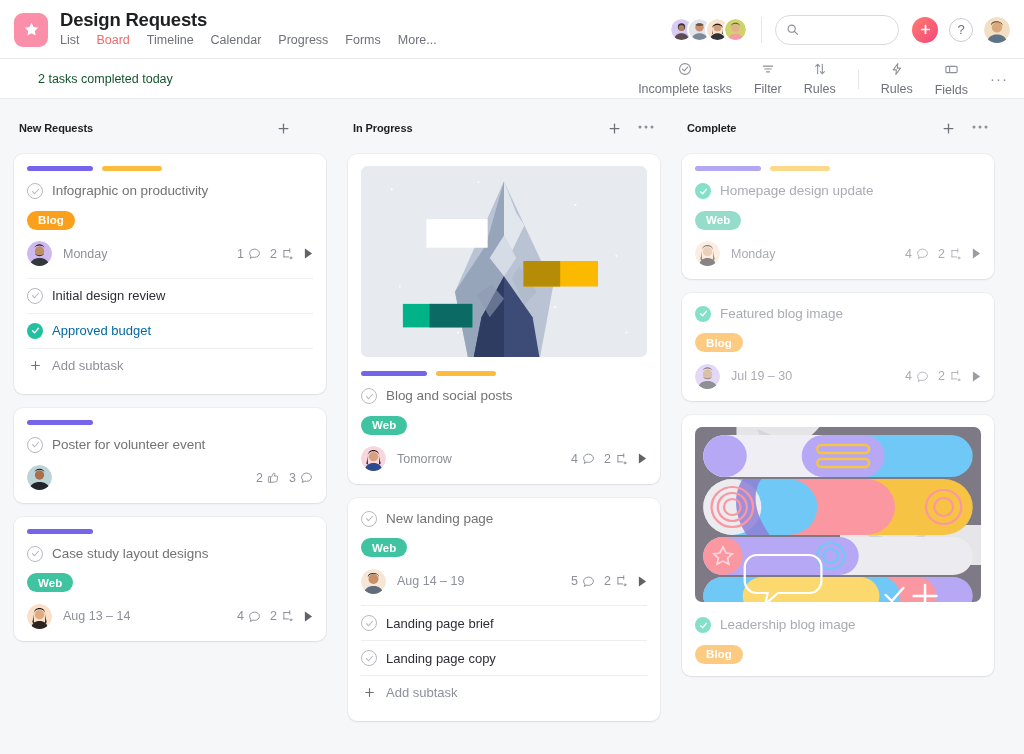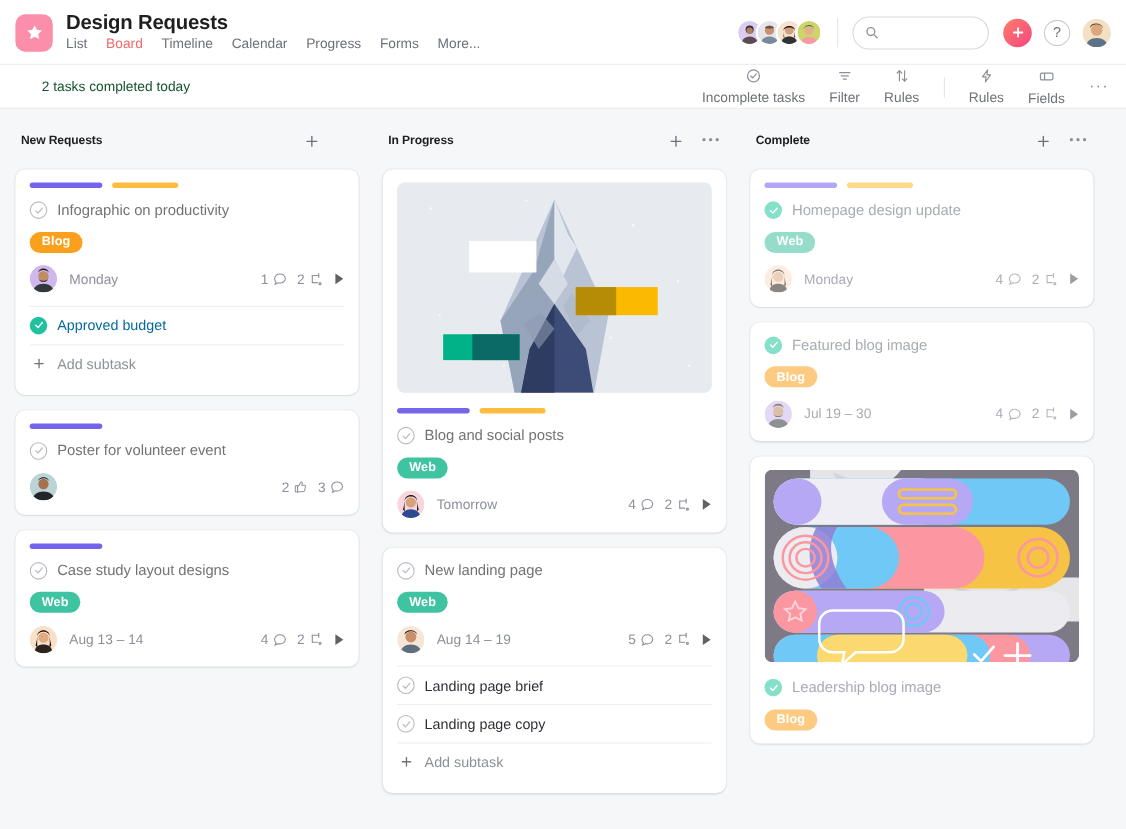--- a/index.html
+++ b/index.html
@@ -389,20 +389,28 @@
                 </svg>
             </span>
             <span class="caret">
                 <svg width="9" height="11" viewBox="0 0 10 12">
                   <polygon points="1,0.5 9,6 1,11.5" fill="#5f6368"></polygon>
                 </svg>
               </span>
           </span>
         </div>
         <div class="subtasks">
+          <div class="subtask">
+            <span class="check empty">
+                <svg width="9" height="9" viewBox="0 0 24 24" fill="none" stroke="#b7bac1" stroke-width="3" stroke-linecap="round" stroke-linejoin="round">
+                  <polyline points="4,12.5 9.5,18 20,6"></polyline>
+                </svg>
+              </span>
+            <span class="sub-label">Initial design review</span>
+          </div>
           <div class="subtask completed">
             <span class="check filled">
                 <svg width="9" height="9" viewBox="0 0 24 24" fill="none" stroke="#ffffff" stroke-width="3.4" stroke-linecap="round" stroke-linejoin="round">
                   <polyline points="4,12.5 9.5,18 20,6"></polyline>
                 </svg>
               </span>
             <span class="sub-label">Approved budget</span>
           </div>
           <div class="subtask add">
             <span class="sub-plus">

